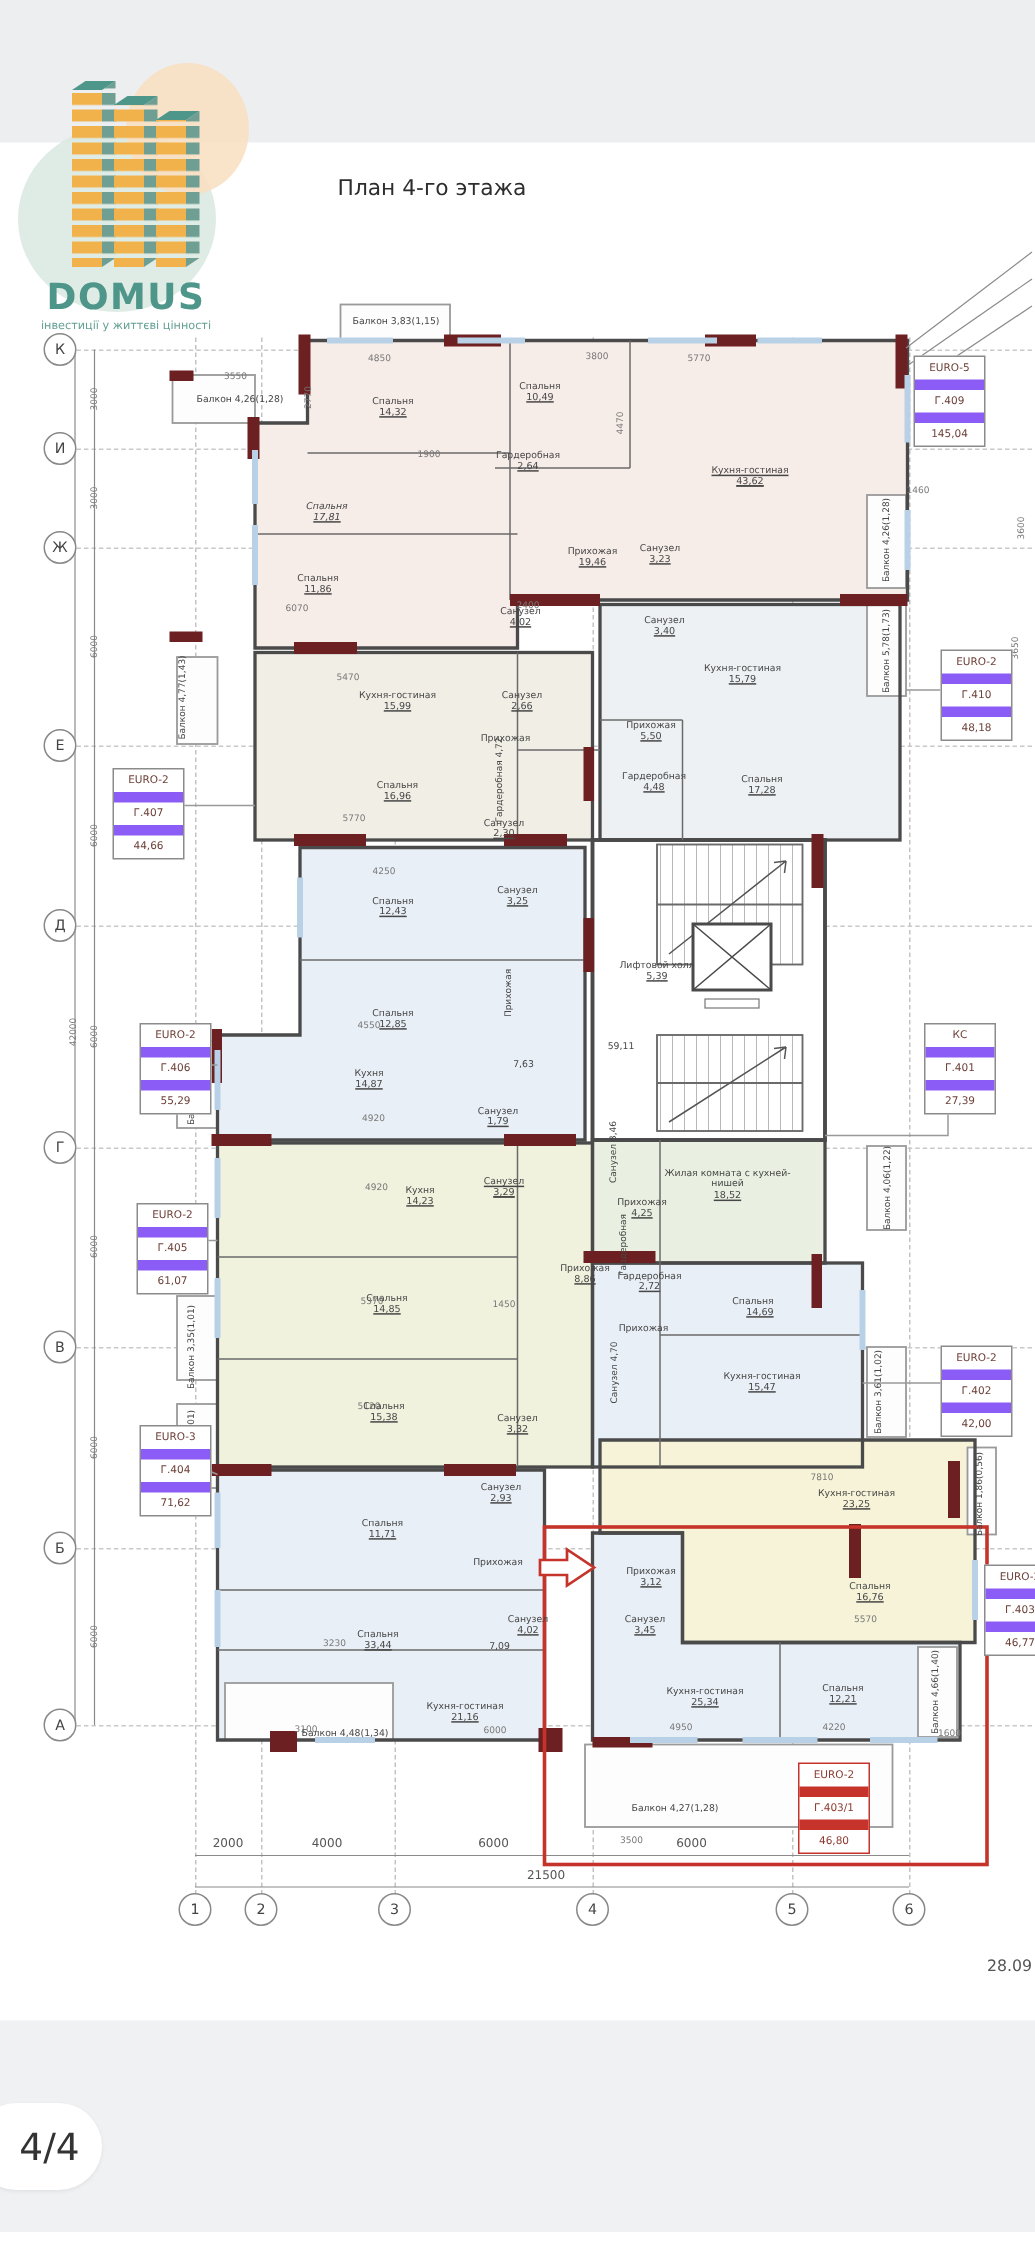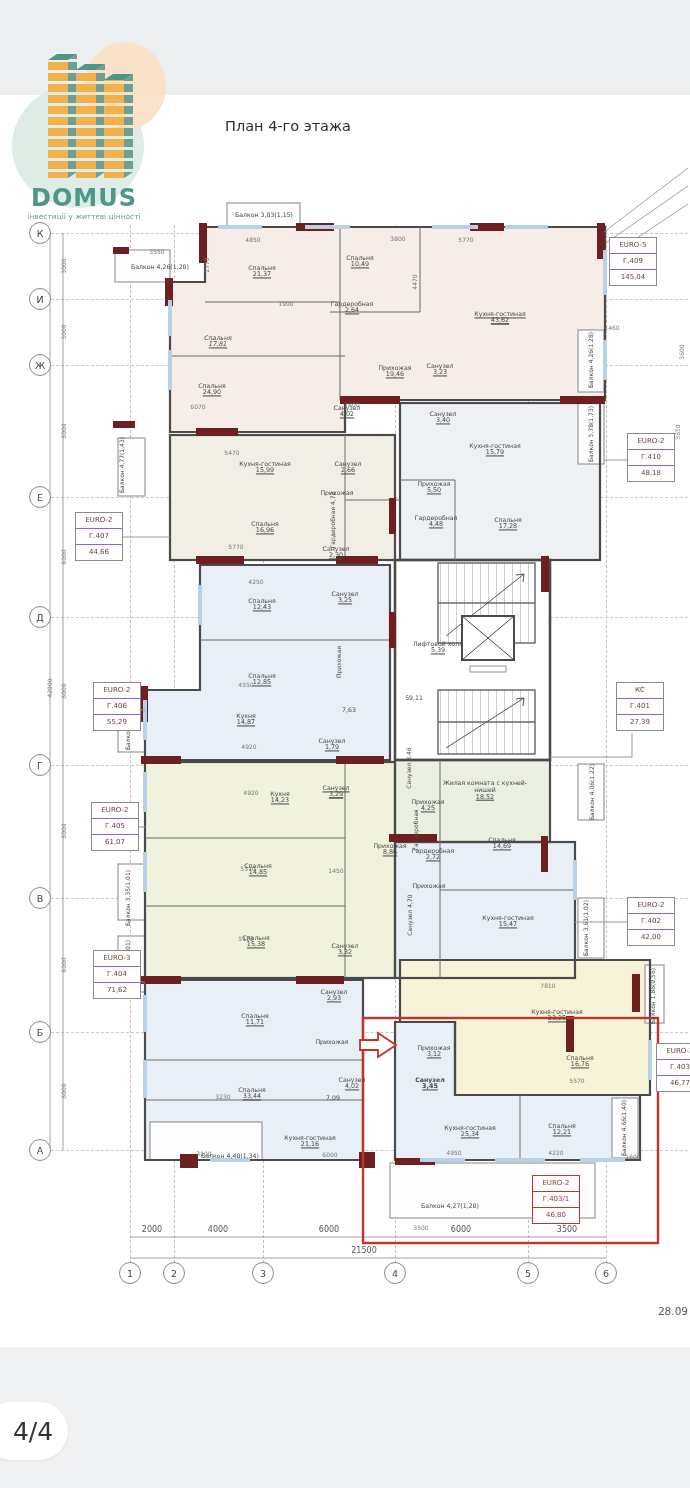--- a/index.html
+++ b/index.html
@@ -42,21 +42,21 @@
   .room.i{font-size:6.2px;}
   .room.wrap{white-space:normal;}
   .dim{position:absolute;transform:translate(-50%,-50%);font-size:6px;color:#787878;white-space:nowrap;}
   .dim.r{transform:translate(-50%,-50%) rotate(-90deg);}
   .dimb{font-size:8px;color:#555;}
   .bubble{position:absolute;width:20px;height:20px;border:1px solid #888;border-radius:50%;background:#fff;
         font-size:9.5px;color:#444;display:flex;align-items:center;justify-content:center;
         transform:translate(-50%,-50%);}
   .callout{position:absolute;width:46px;background:#fff;border:1px solid #8b8b8b;color:#6d4038;
         text-align:center;font-size:7px;line-height:1;z-index:4;}
-  .callout div{padding:4px 0;border-bottom:1px solid #8b5cf6;}
+  .callout div{padding:4px 0;border-bottom:7px solid #8b5cf6;}
   .callout div:last-child{border-bottom:none;}
   .callout.red{border:1.5px solid #c5332a;}
   .callout.red div{border-color:#c5332a;color:#8c3a30;}
 </style>
 </head>
 <body>
 
 <div class="page">
 
   <div id="plan">
@@ -284,41 +284,41 @@
         <div class="dim" style="left: 633px; top: 1156px;">1600</div>
         <div class="dim" style="left: 421px; top: 1227px;">3500</div>
         <div class="dim" style="left: 548px; top: 985px;">7810</div>
         <div class="dim" style="left: 577px; top: 1080px;">5570</div>
         <div class="dim r" style="left: 681px; top: 352px;">3600</div>
         <div class="dim r" style="left: 677px; top: 432px;">3650</div>
         <div class="room i" style="left: 160px; top: 267px;">Балкон 4,26(1,28)</div>
         <div class="room i" style="left: 264px; top: 215px;">Балкон 3,83(1,15)</div>
         <div class="room" style="left: 262px; top: 272px;">
           <span class="rn">Спальня</span>
-          <span class="ra">21,37</span>
+          <span class="ra">14,32</span>
         </div>
         <div class="room" style="left: 360px; top: 262px;">
           <span class="rn">Спальня</span>
           <span class="ra">10,49</span>
         </div>
         <div class="room" style="left: 500px; top: 318px; text-decoration: underline;">
           <span class="rn">Кухня-гостиная</span>
           <span class="ra">43,62</span>
         </div>
         <div class="room" style="left: 352px; top: 308px;">
           <span class="rn">Гардеробная</span>
           <span class="ra">2,64</span>
         </div>
         <div class="room" style="left: 218px; top: 342px; font-style: italic;">
           <span class="rn">Спальня</span>
           <span class="ra">17,81</span>
         </div>
         <div class="room" style="left: 212px; top: 390px;">
           <span class="rn">Спальня</span>
-          <span class="ra">24,90</span>
+          <span class="ra">11,86</span>
         </div>
         <div class="room" style="left: 395px; top: 372px;">
           <span class="rn">Прихожая</span>
           <span class="ra">19,46</span>
         </div>
         <div class="room" style="left: 440px; top: 370px;">
           <span class="rn">Санузел</span>
           <span class="ra">3,23</span>
         </div>
         <div class="room" style="left: 443px; top: 418px;">
@@ -434,34 +434,34 @@
           <span class="rn">Прихожая</span>
           <span class="ra">4,25</span>
         </div>
         <div class="room v" style="left: 416px; top: 830px;">Гардеробная</div>
         <div class="room v" style="left: 409px; top: 768px;">Санузел 3,46</div>
         <div class="room v" style="left: 592px; top: 792px;">Балкон 4,06(1,22)</div>
         <div class="room" style="left: 433px; top: 855px;">
           <span class="rn">Гардеробная</span>
           <span class="ra">2,72</span>
         </div>
-        <div class="room" style="left: 502px; top: 844px;">
+        <div class="room" style="left: 502px; top: 872px; text-align: right;">
           <span class="rn">Спальня</span>
           <span class="ra">14,69</span>
         </div>
         <div class="room" style="left: 429px; top: 886px;">
           <span class="rn">Прихожая</span>
         </div>
         <div class="room v" style="left: 410px; top: 915px;">Санузел 4,70</div>
         <div class="room" style="left: 508px; top: 922px;">
           <span class="rn">Кухня-гостиная</span>
           <span class="ra">15,47</span>
         </div>
         <div class="room v" style="left: 586px; top: 928px;">Балкон 3,61(1,02)</div>
-        <div class="room" style="left: 557px; top: 1000px; margin-top: 16px;">
+        <div class="room" style="left: 571px; top: 1000px;">
           <span class="rn">Кухня-гостиная</span>
           <span class="ra">23,25</span>
         </div>
         <div class="room" style="left: 580px; top: 1062px;">
           <span class="rn">Спальня</span>
           <span class="ra">16,76</span>
         </div>
         <div class="room v" style="left: 653px; top: 996px;">Балкон 1,86(0,56)</div>
         <div class="room" style="left: 255px; top: 1020px;">
           <span class="rn">Спальня</span>
@@ -487,21 +487,21 @@
         </div>
         <div class="room" style="left: 310px; top: 1142px;">
           <span class="rn">Кухня-гостиная</span>
           <span class="ra">21,16</span>
         </div>
         <div class="room i" style="left: 230px; top: 1156px;">Балкон 4,48(1,34)</div>
         <div class="room" style="left: 434px; top: 1052px;">
           <span class="rn">Прихожая</span>
           <span class="ra">3,12</span>
         </div>
-        <div class="room" style="left: 430px; top: 1084px; font-weight: bold;">
+        <div class="room" style="left: 430px; top: 1084px;">
           <span class="rn">Санузел</span>
           <span class="ra">3,45</span>
         </div>
         <div class="room" style="left: 470px; top: 1132px;">
           <span class="rn">Кухня-гостиная</span>
           <span class="ra">25,34</span>
         </div>
         <div class="room" style="left: 562px; top: 1130px;">
           <span class="rn">Спальня</span>
           <span class="ra">12,21</span>

